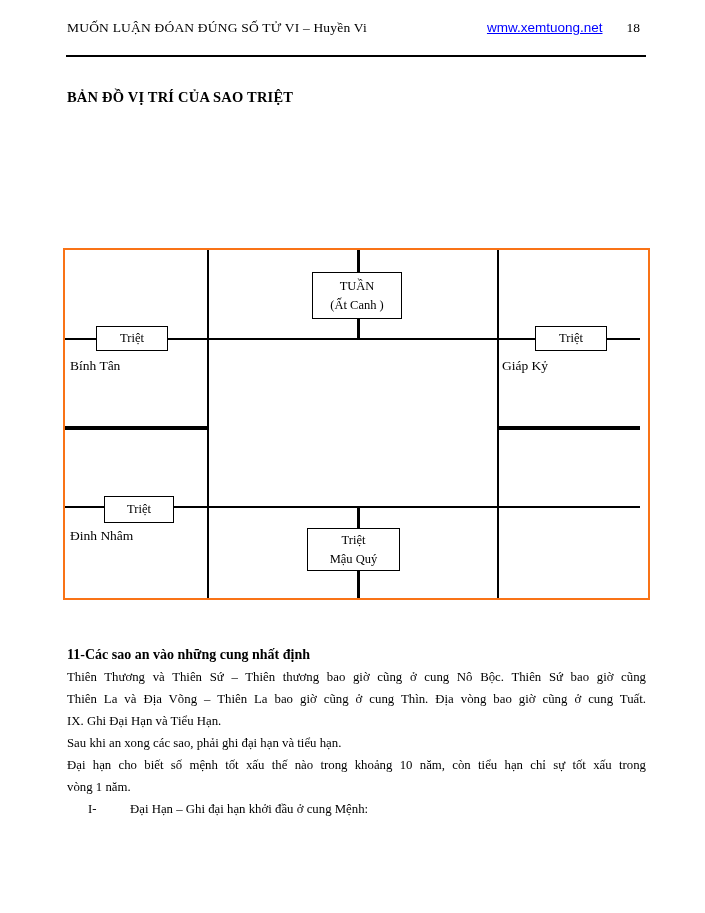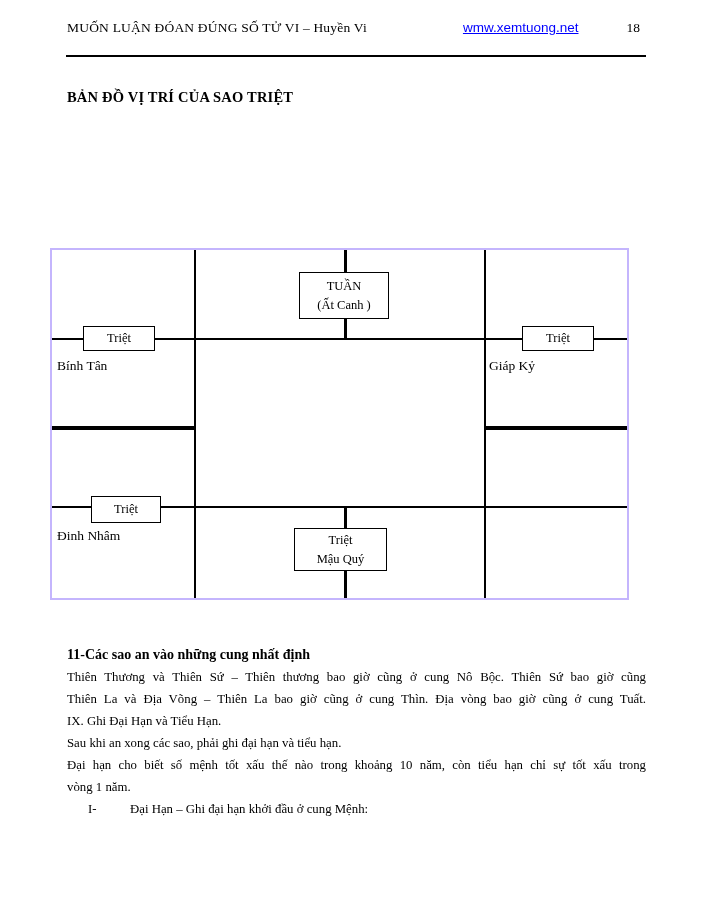--- a/index.html
+++ b/index.html
@@ -9,39 +9,39 @@
     background:#ffffff;
     font-family:"Liberation Serif","DejaVu Serif",serif;
     color:#000;
     overflow:hidden;
   }
   
   .header{
     position:absolute;left:67px;top:20px;width:579px;
     display:flex;align-items:baseline;
     font-size:13.5px;
-    gap:24px;
   }
   .h-title{flex:1;letter-spacing:.2px;}
   .h-link{
     font-family:"Liberation Sans","DejaVu Sans",sans-serif;
     font-weight:normal;font-size:13.5px;
     color:#0000ff;text-decoration:underline;cursor:pointer;
   }
   .h-page{margin-left:24px;margin-right:6px;text-align:center;}
   .rule{position:absolute;left:66px;top:55px;width:580px;height:2px;background:#000;}
   
   .sec-title{
     position:absolute;left:67px;top:89px;margin:0;
     font-size:14.5px;font-weight:bold;letter-spacing:.2px;text-align:center;
   }
   
   .diagram{
-    position:absolute;left:50px;top:248px;width:575px;height:348px;
-    border:2px solid #c4b5fd;
+    position:absolute;left:63px;top:248px;width:575px;height:348px;
+    border:2px solid #f97316;
+    padding-left:8px;
   }
   .gl{position:absolute;background:#000;}
   .v1{left:142px;top:0;width:2px;height:348px;}
   .v2{left:432px;top:0;width:2px;height:348px;}
   .hA{left:0;top:88px;width:575px;height:2px;}
   .hB{left:0;top:256px;width:575px;height:2px;}
   .thickL{left:0;top:176px;width:144px;height:4px;}
   .thickR{left:432px;top:176px;width:143px;height:4px;}
   .segT1{left:292px;top:0;width:3px;height:24px;}
   .segT2{left:292px;top:68px;width:3px;height:22px;}

